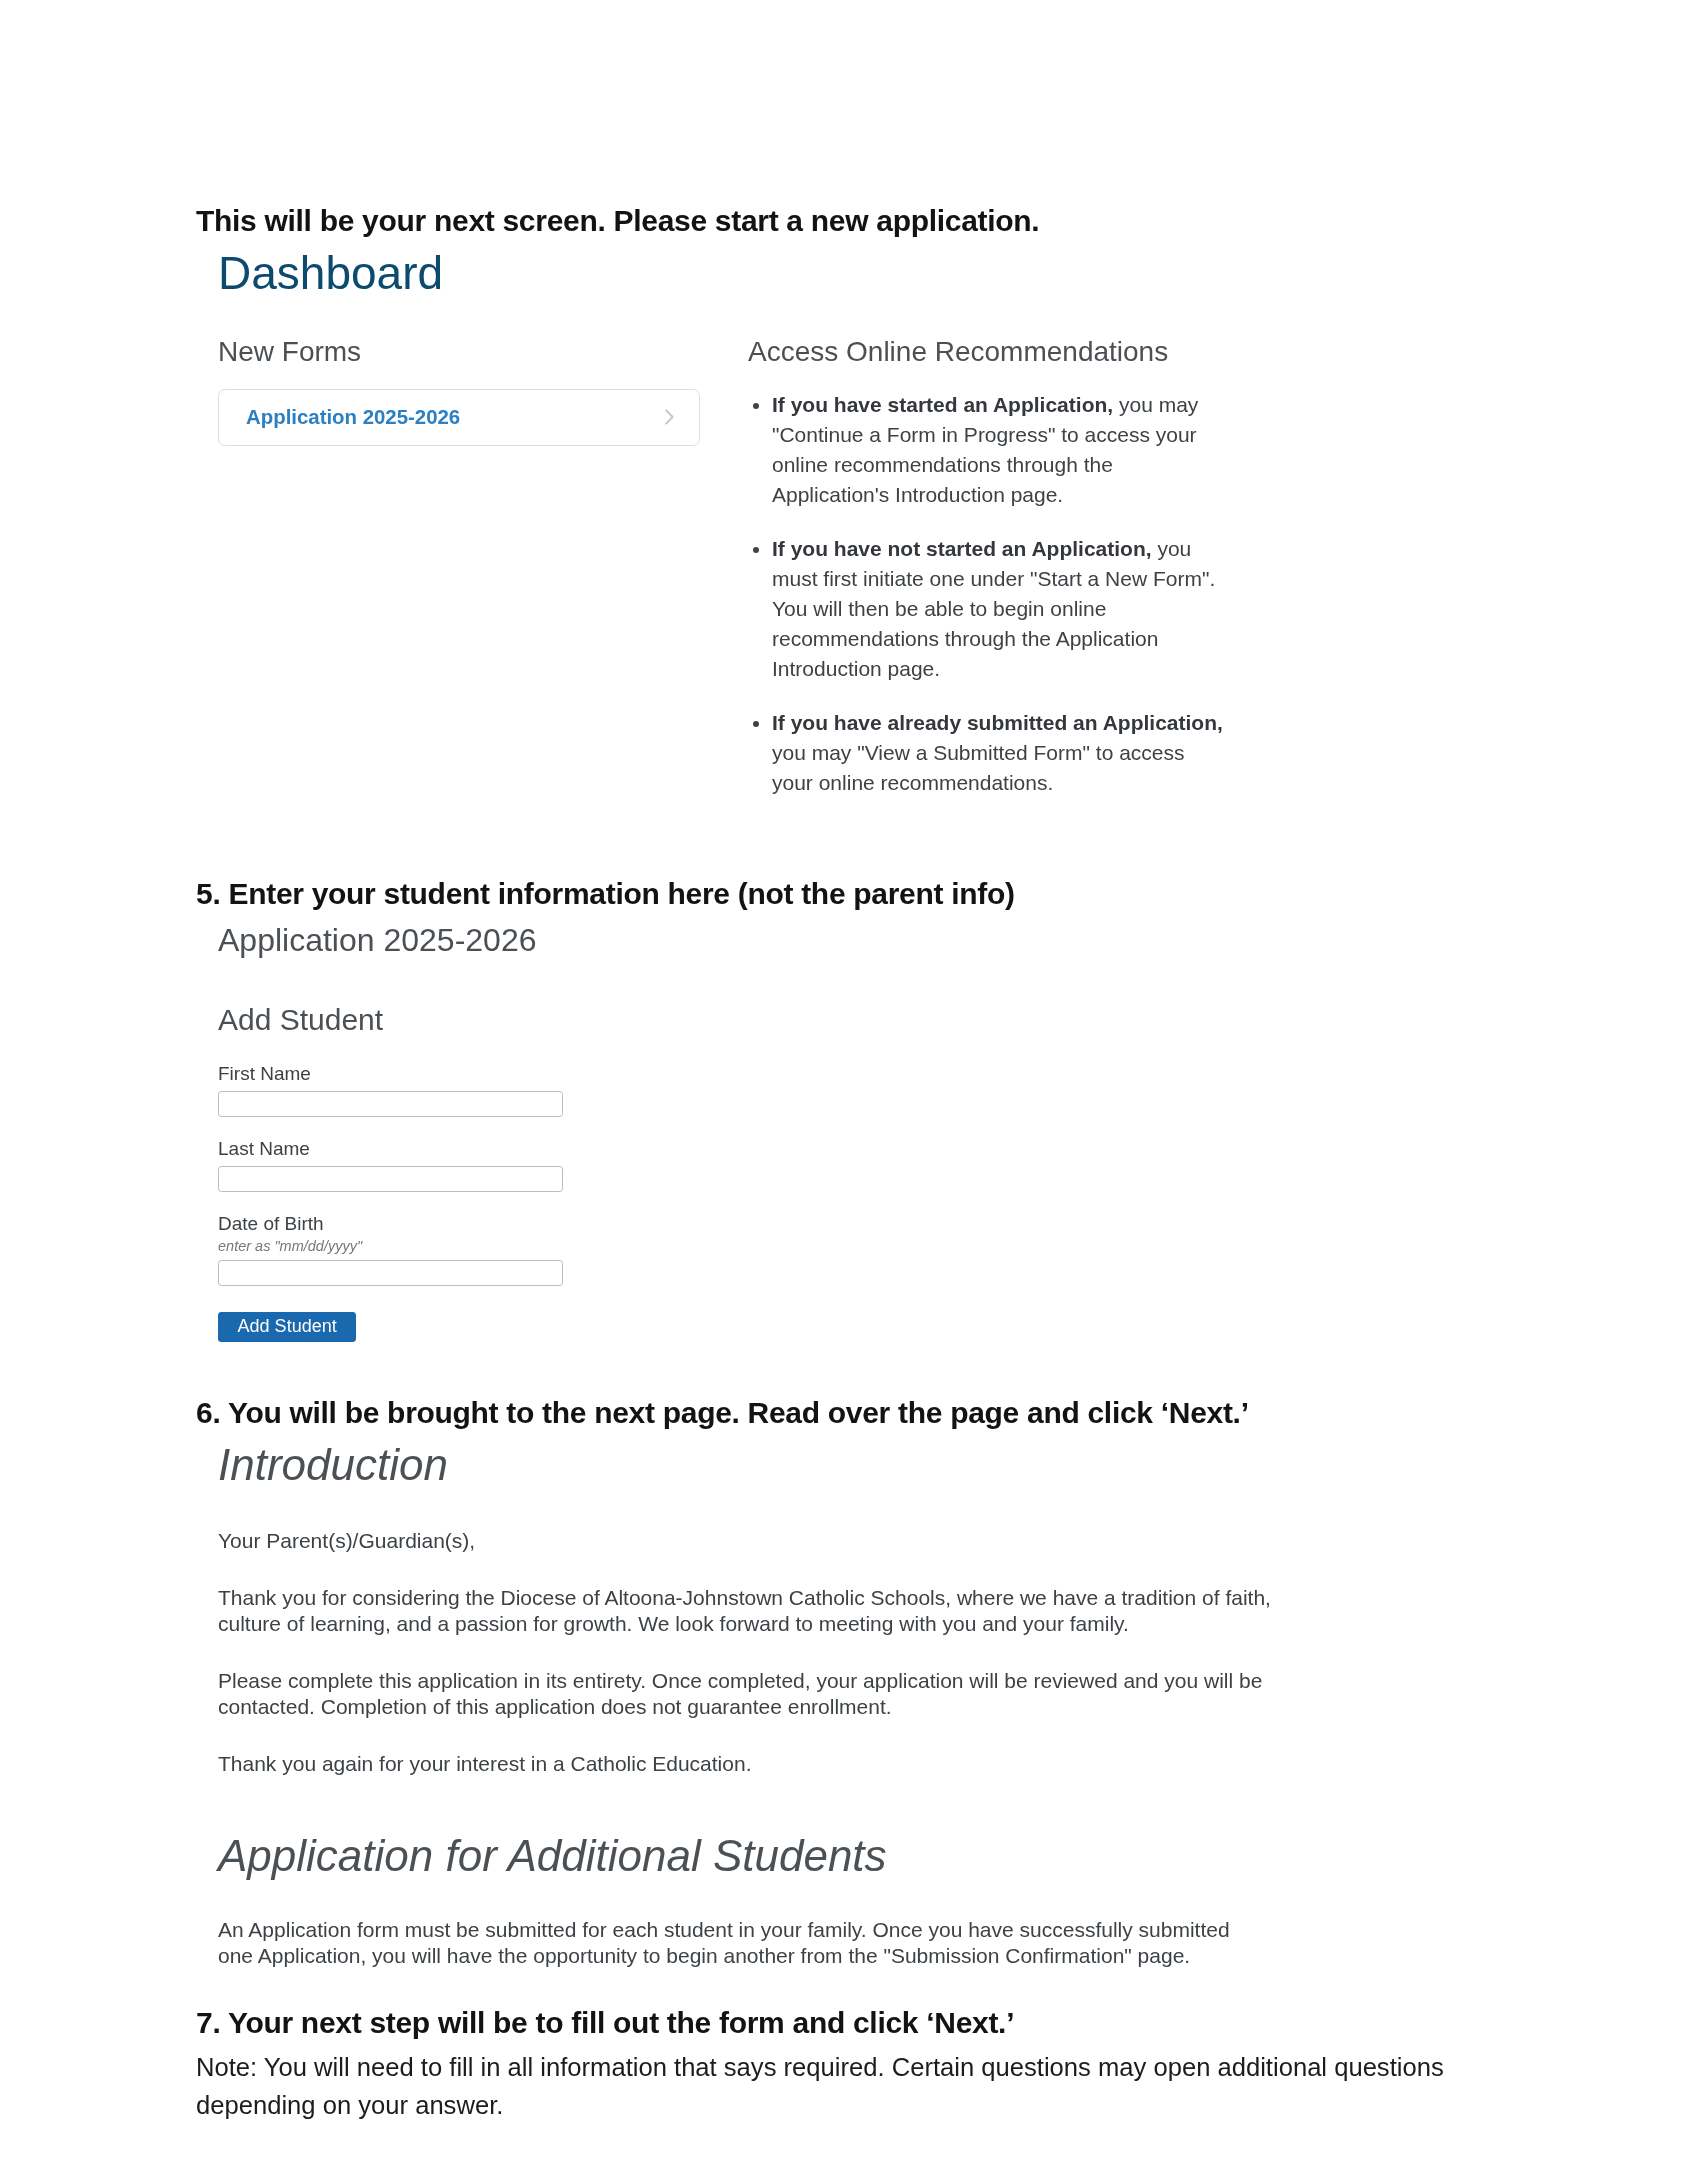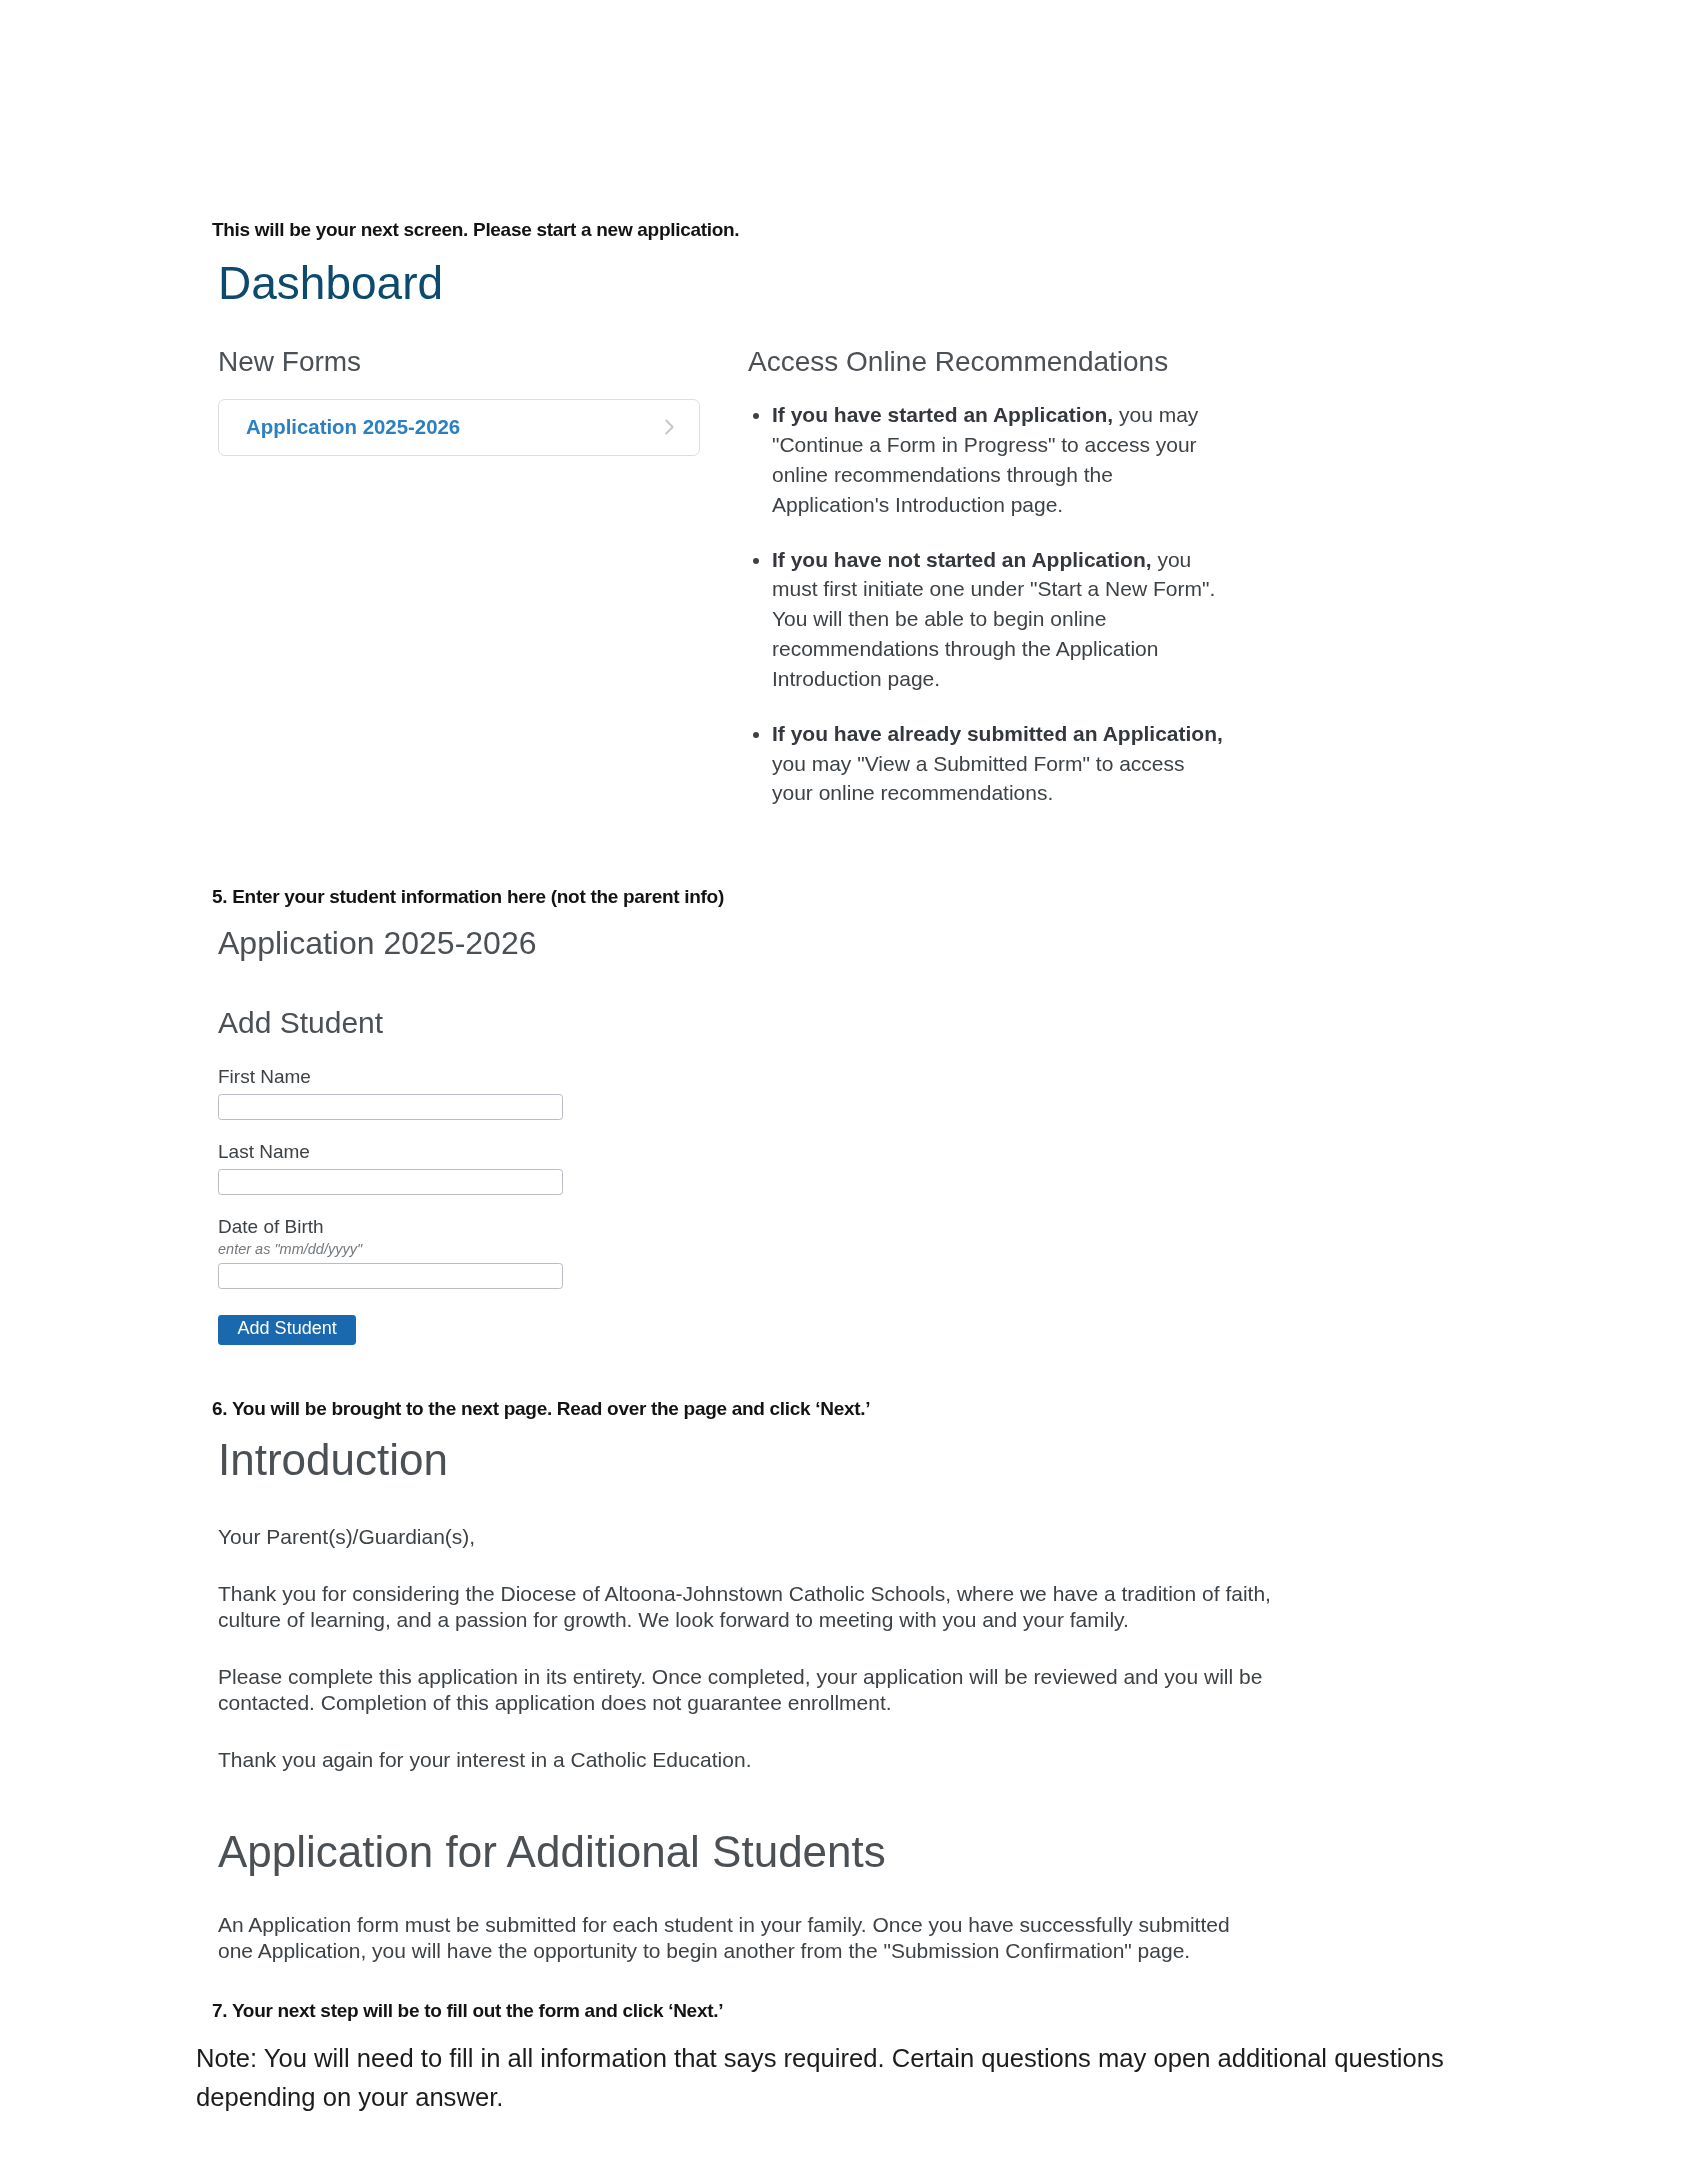--- a/index.html
+++ b/index.html
@@ -11,26 +11,26 @@
     font-family: "Liberation Sans", sans-serif;
     color: #3d4246;
     overflow: hidden;
   }
   .content {
     padding: 203px 196px 0 196px;
   }
 
   
   .doc-h {
-    font-size: 19px;
+    font-size: 30px;
     font-weight: 700;
     color: #131313;
     letter-spacing: -0.3px;
     line-height: 1.2;
-    margin: 16px;
+    margin: 0;
   }
 
   
   .shot { margin-left: 22px; }
 
   .app-h1 {
     font-size: 46px;
     font-weight: 300;
     color: #0c4a6e;
     line-height: 1.1;
@@ -136,20 +136,21 @@
     cursor: pointer;
   }
 
   
   .big-h {
     font-size: 44px;
     font-weight: 300;
     color: #4b5055;
     line-height: 1.1;
     margin: 10.2px 0 0 0;
+    font-style: italic;
   }
   .para {
     font-size: 21px;
     line-height: 1.24;
     color: #3d4246;
     max-width: 1065px;
     margin: 31px 0 0 0;
   }
   .salutation { margin-top: 39px; }
   .addl-title { margin-top: 55px; }

